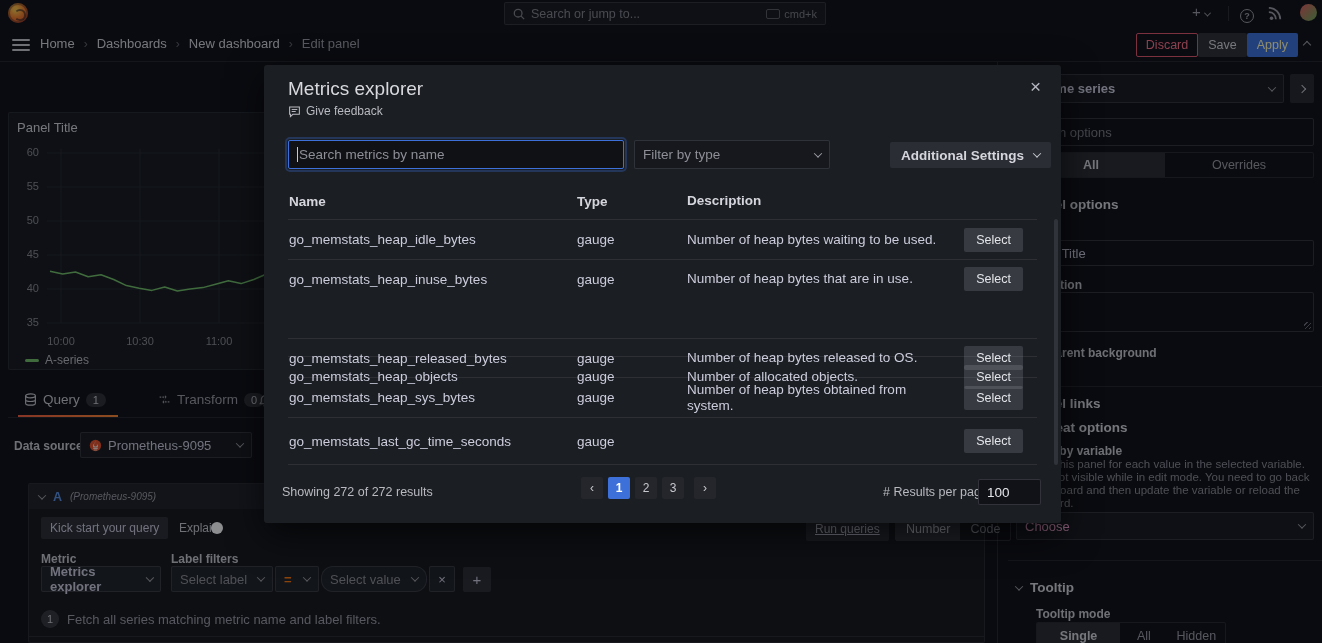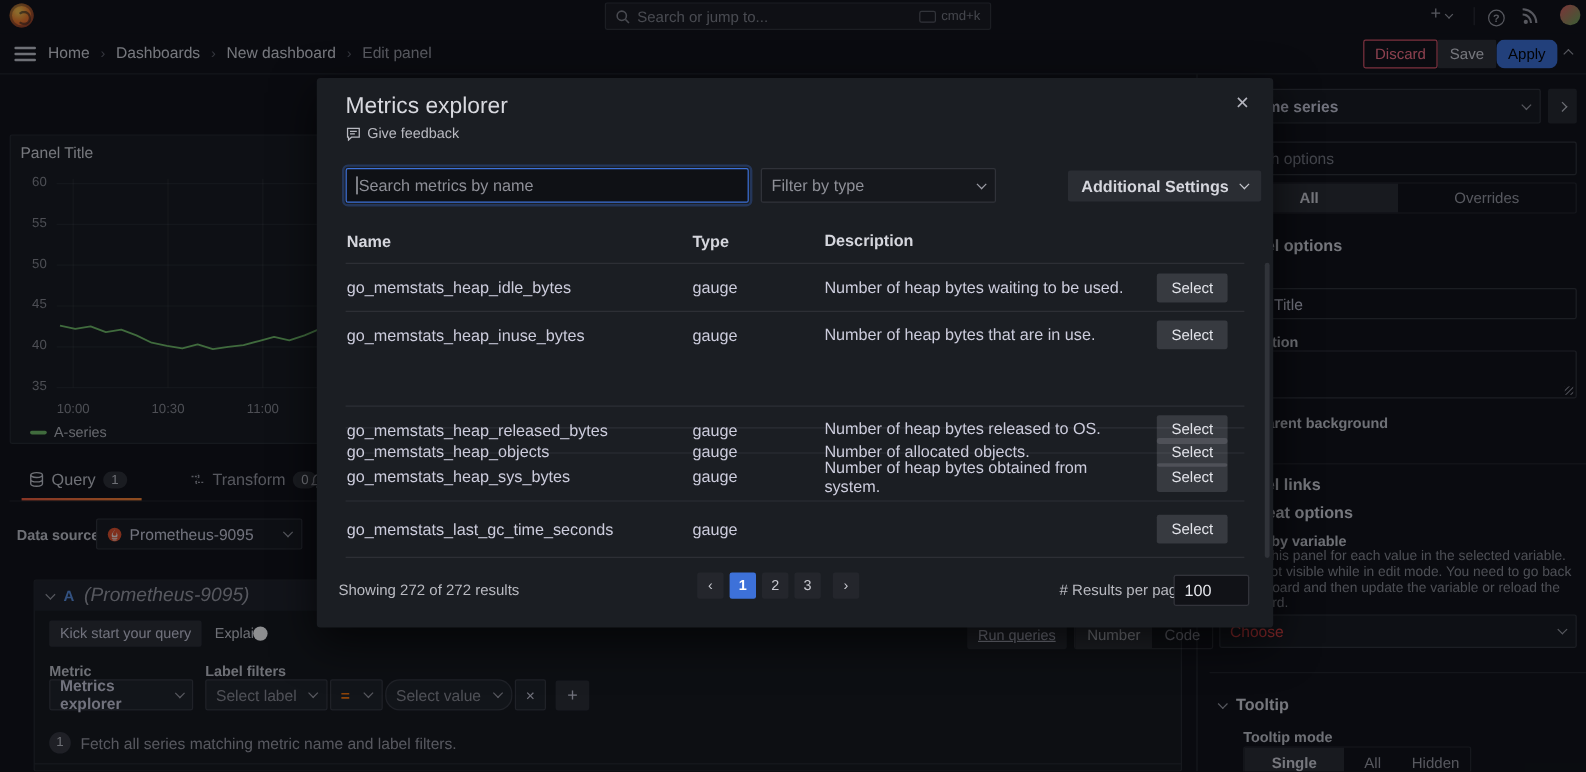--- a/index.html
+++ b/index.html
@@ -38,21 +38,21 @@
   .burger i { display:block; height:2px; background:#c7c8cf; margin-bottom:3px; border-radius:1px; }
   .crumbs { position:absolute; left:40px; top:8px; display:flex; align-items:center; gap:9px;
           font-size:13px; font-weight:500; color:#d5d6dd; }
   .crumbs .sep { color:#5f606a; font-size:12px; }
   .crumbs .current { color:#9d9da6; font-weight:400; }
   .hdr-actions { position:absolute; right:12px; top:5px; display:flex; align-items:center; }
   .btn { height:24px; display:inline-flex; align-items:center; justify-content:center;
           padding:0 9px; border-radius:2px; font-size:12.5px; font-weight:500; cursor:pointer;
           border:1px solid transparent; color:#d5d6dd; }
   .btn.secondary { background:rgba(204,204,220,0.16); }
-  .btn.primary { background:#3d71d9; color:#000000;border-radius:7px; }
+  .btn.primary { background:#3d71d9; color:#fef9c3; }
   .btn.destructive-outline { background:transparent; border-color:#e0566b; color:#ff7389; }
 
   
   .panel { position:absolute; left:8px; top:112px; width:978px; height:258px; background:#181b1f;
           border:1px solid rgba(204,204,220,0.09); border-radius:2px; }
   .panel-title { position:absolute; left:8px; top:7px; font-size:13px; font-weight:500; color:#d5d6dd; }
   .ax-y { position:absolute; left:0; width:30px; text-align:right; font-size:11px; color:#8a8b93; }
   .ax-x { position:absolute; width:40px; text-align:center; font-size:11px; color:#8a8b93; top:222px; }
   .legend { position:absolute; left:16px; top:240px; display:flex; align-items:center; gap:6px;
           font-size:12px; color:#b9bac1; }
@@ -70,21 +70,21 @@
   .label-sm { font-size:12px; font-weight:600; color:#c7c8cf; }
   .control { display:flex; align-items:center; gap:6px; background:#181b1f;
           border:1px solid rgba(204,204,220,0.15); border-radius:2px; padding:0 8px; height:26px;
           font-size:13px; color:#ccccdc; cursor:pointer; }
   .control .caret { color:#9d9da6; margin-left:auto; }
   .qcard { position:absolute; left:28px; top:483px; width:957px; height:160px; background:#16181d;
           border:1px solid rgba(204,204,220,0.10); border-radius:2px; }
   .qcard-head { position:absolute; left:0; top:0; right:0; height:25px; background:#1f2228;
           display:flex; align-items:center; gap:8px; padding:0 10px; font-size:12.5px; }
   .refid { color:#5b91e3; font-weight:700; }
-  .refds { color:#9d9da6; font-style:italic; font-size:16px; }
+  .refds { color:#9d9da6; font-style:italic; font-size:10px; }
   .toggle { width:32px; height:16px; border-radius:9px; background:#3d71d9; position:relative; cursor:pointer; }
   .toggle::after { content:""; position:absolute; right:2px; top:2px; width:12px; height:12px;
           border-radius:50%; background:#fff; }
   .toggle.off { background:rgba(204,204,220,0.25); }
   .toggle.off::after { right:auto; left:2px; }
   .chipbtn { height:22px; display:inline-flex; align-items:center; padding:0 9px; border-radius:2px;
           background:rgba(204,204,220,0.12); font-size:12px; font-weight:500; color:#ccccdc; cursor:pointer; }
   .radio-group { display:flex; height:24px; border:1px solid rgba(204,204,220,0.16); border-radius:2px;
           overflow:hidden; font-size:12.5px; }
   .radio-group span { display:flex; align-items:center; padding:0 10px; color:#9d9da6; cursor:pointer; }
@@ -354,21 +354,21 @@
       <span class="caret right" style="color:#9d9da6;"></span>
         <span>Panel links</span>
     </div>
     <div class="abs side-h" style="left:1016px; top:420px;">
       <span class="caret right" style="color:#9d9da6;"></span>
         <span>Repeat options</span>
     </div>
     <span class="abs label-sm" style="left:1016px; top:444px;">Repeat by variable</span>
     <div class="abs side-p" style="left:1016px; top:458px; width:298px;">Repeat this panel for each value in the selected variable. This is not visible while in edit mode. You need to go back to dashboard and then update the variable or reload the dashboard.</div>
     <div class="abs control" style="left:1016px; top:512px; width:298px; height:28px;">
-      <span class="ph" style="color:#ef4444;">Choose</span>
+      <span class="ph" style="color:#f9a8d4;">Choose</span>
         <span class="caret"></span>
     </div>
     <div class="divider" style="left:1008px; width:314px; top:560px;"></div>
     <div class="abs side-h" style="left:1016px; top:580px;">
       <span class="caret" style="color:#9d9da6;"></span>
         <span>Tooltip</span>
     </div>
     <span class="abs label-sm" style="left:1036px; top:607px;">Tooltip mode</span>
     <div class="abs seg" style="left:1036px; top:622px; width:190px; height:28px;">
       <span class="active" style="width:84px;">Single</span>

